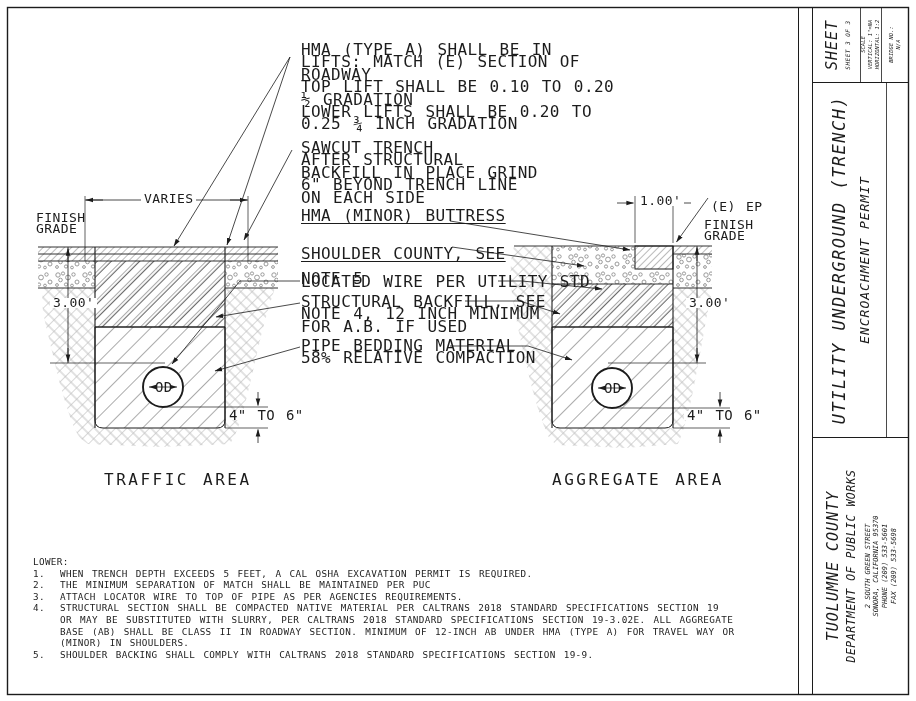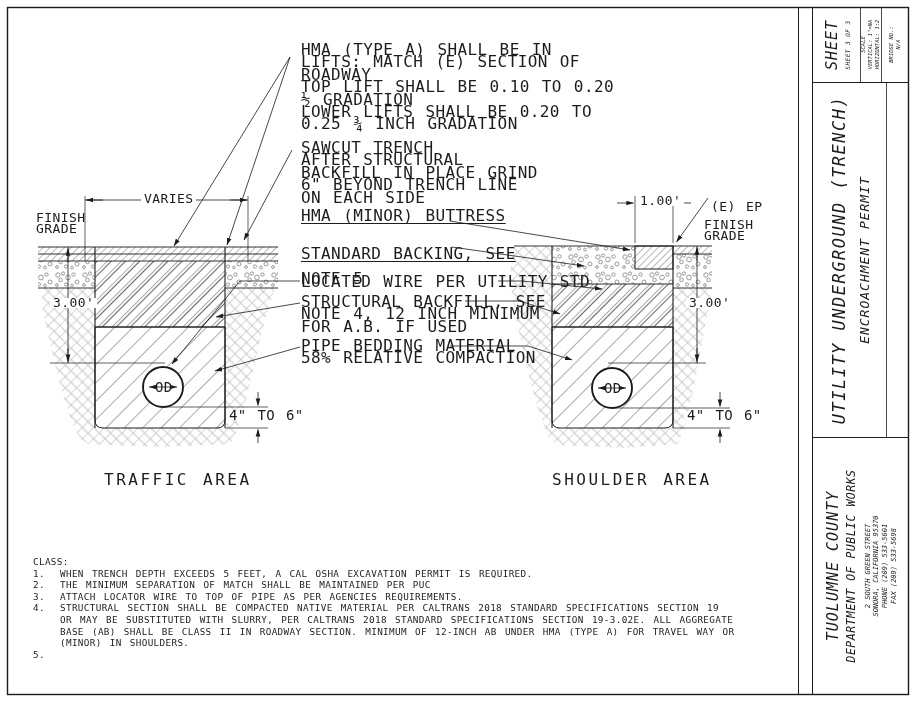--- a/index.html
+++ b/index.html
@@ -196,21 +196,21 @@
 ½ GRADATION
 LOWER LIFTS SHALL BE 0.20 TO
 0.25 ¾ INCH GRADATION</div>
 <div class="t" style="left:301px;top:142px">SAWCUT TRENCH
 AFTER STRUCTURAL
 BACKFILL IN PLACE GRIND
 6" BEYOND TRENCH LINE
 ON EACH SIDE</div>
 <div class="t ul" style="left:301px;top:210px">HMA (MINOR) BUTTRESS</div>
 <div class="t" style="left:301px;top:236px">
-  <span class="ul" style="display:block">STANDARD BACKING, SEE</span>
+  <span class="ul" style="display:block">SHOULDER COUNTY, SEE</span>
   <span style="display:block">NOTE 5</span>
 </div>
 <div class="t" style="left:301px;top:276px">LOCATED WIRE PER UTILITY STD</div>
 <div class="t" style="left:301px;top:296px">STRUCTURAL BACKFILL, SEE
 NOTE 4, 12 INCH MINIMUM
 FOR A.B. IF USED</div>
 <div class="t" style="left:301px;top:340px">PIPE BEDDING MATERIAL
 58% RELATIVE COMPACTION</div>
 
 <div class="t dim bg" style="left:141px;top:194px">VARIES</div>
@@ -221,24 +221,24 @@
 <div class="t sdim bg" style="left:226px;top:411px">4" TO 6"</div>
 <div class="t area-title" style="left:104px;top:474px">TRAFFIC AREA</div>
 
 <div class="t dim bg" style="left:637px;top:196px">1.00'</div>
 <div class="t dim" style="left:711px;top:202px">(E) EP</div>
 <div class="t dim" style="left:704px;top:219px;line-height:11px">FINISH
 GRADE</div>
 <div class="t dim bg" style="left:686px;top:298px">3.00'</div>
 <div class="t sdim" style="left:604px;top:384px">OD</div>
 <div class="t sdim bg" style="left:684px;top:411px">4" TO 6"</div>
-<div class="t area-title" style="left:552px;top:474px">SHOULDER AREA</div>
+<div class="t area-title" style="left:552px;top:474px">AGGREGATE AREA</div>
 
 <div class="notes">
-  <div>CLASS:</div>
+  <div>LOWER:</div>
   <div class="nrow">
     <span class="nnum">1.</span>
     <span class="ntext">WHEN TRENCH DEPTH EXCEEDS 5 FEET, A CAL OSHA EXCAVATION PERMIT IS REQUIRED.</span>
   </div>
   <div class="nrow">
     <span class="nnum">2.</span>
     <span class="ntext">THE MINIMUM SEPARATION OF MATCH SHALL BE MAINTAINED PER PUC</span>
   </div>
   <div class="nrow">
     <span class="nnum">3.</span>
@@ -246,20 +246,21 @@
   </div>
   <div class="nrow">
     <span class="nnum">4.</span>
     <span class="ntext">STRUCTURAL SECTION SHALL BE COMPACTED NATIVE MATERIAL PER CALTRANS 2018 STANDARD SPECIFICATIONS SECTION 19
 OR MAY BE SUBSTITUTED WITH SLURRY, PER CALTRANS 2018 STANDARD SPECIFICATIONS SECTION 19-3.02E. ALL AGGREGATE
 BASE (AB) SHALL BE CLASS II IN ROADWAY SECTION. MINIMUM OF 12-INCH AB UNDER HMA (TYPE A) FOR TRAVEL WAY OR
 (MINOR) IN SHOULDERS.</span>
   </div>
   <div class="nrow">
     <span class="nnum">5.</span>
+    <span class="ntext">SHOULDER BACKING SHALL COMPLY WITH CALTRANS 2018 STANDARD SPECIFICATIONS SECTION 19-9.</span>
   </div>
 </div>
 
 <div class="rot" style="left:798.5px;top:20.5px;width:75px;height:48px">
   <div class="sheet-big">SHEET</div>
   <div class="sheet-sub">SHEET 3 OF 3</div>
 </div>
 <div class="rot" style="left:833px;top:34px;width:75px;height:21px">
   <div class="tiny">SCALE</div>
   <div class="tiny">VERTICAL: 1"=NA</div>

